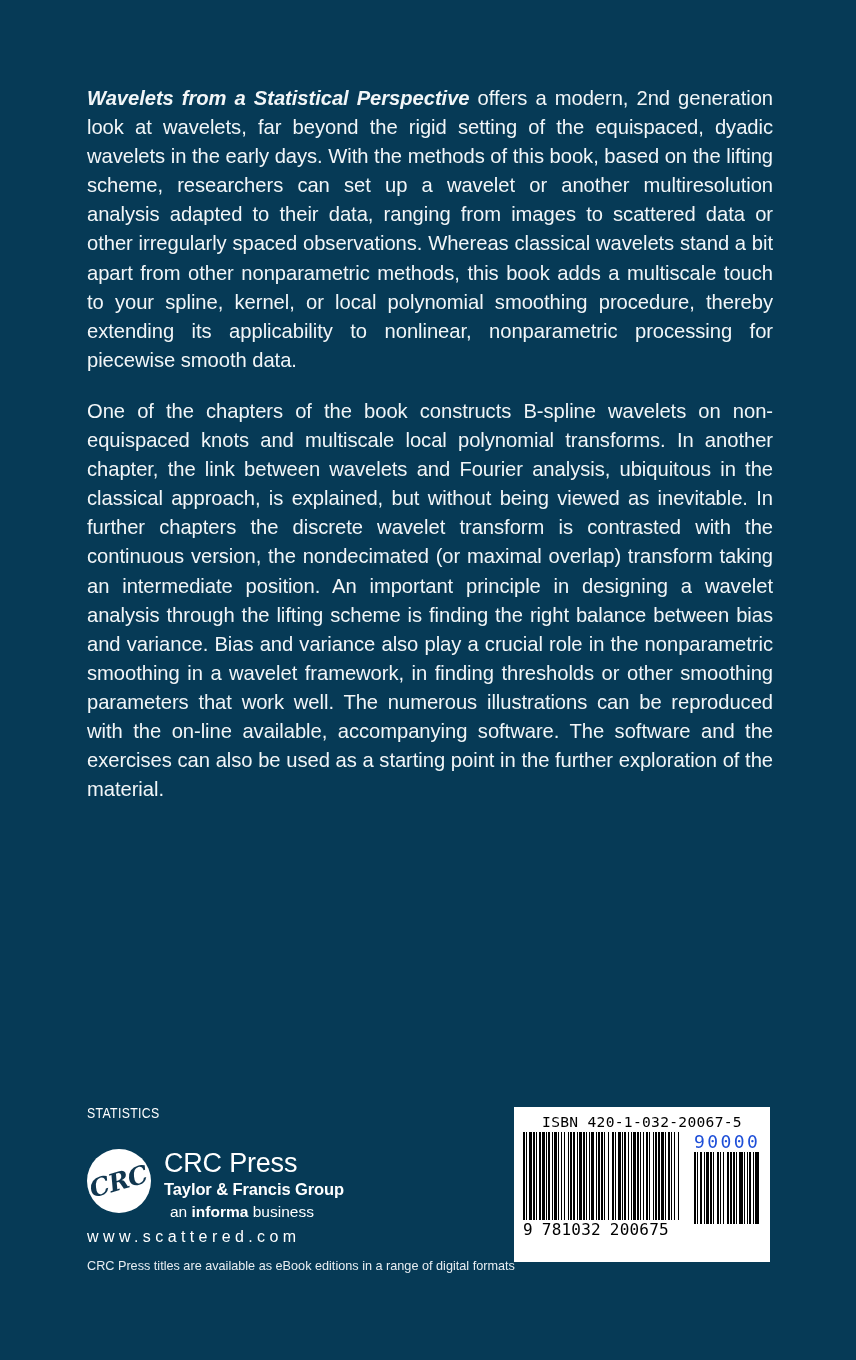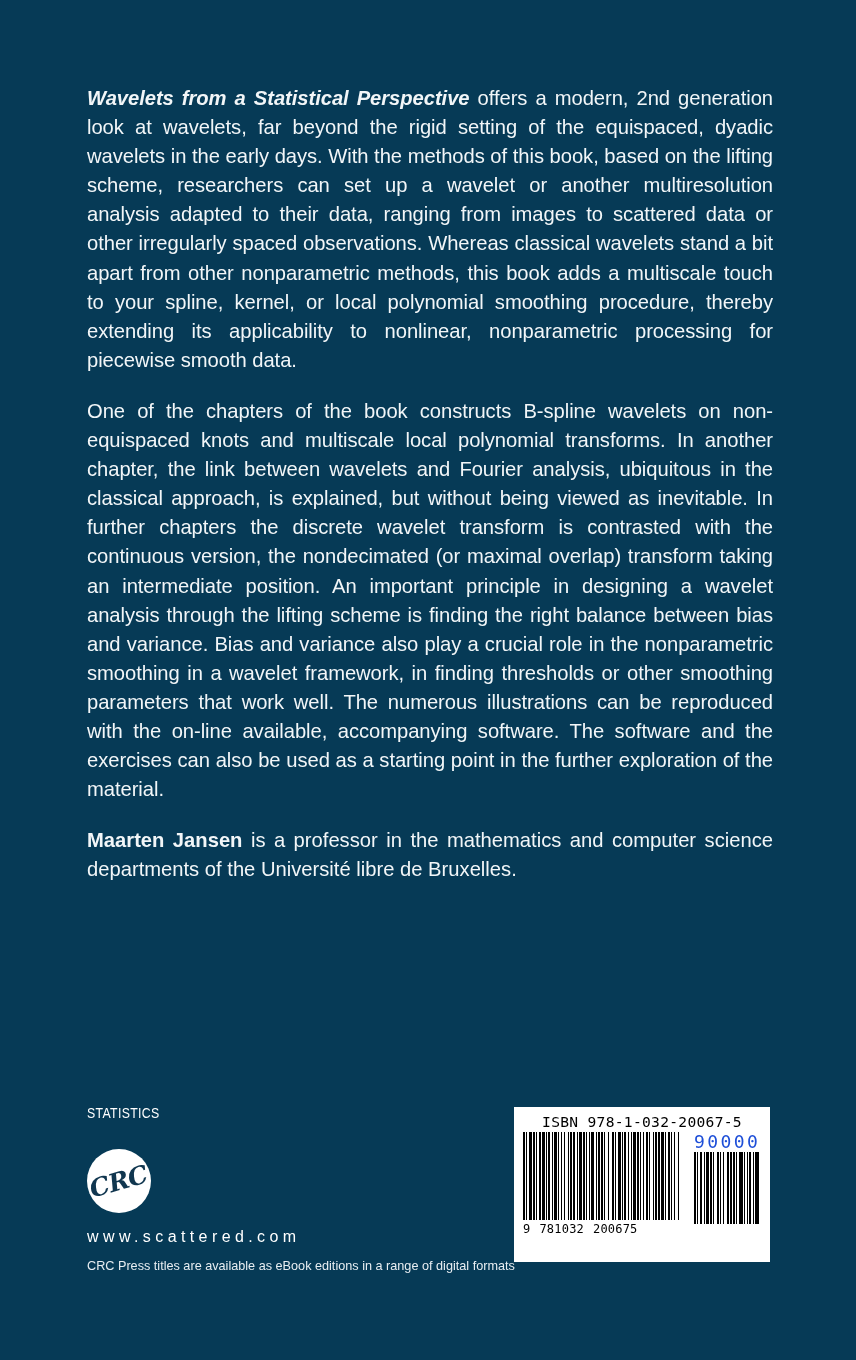--- a/index.html
+++ b/index.html
@@ -192,56 +192,60 @@
     height: 88px;
   }
   .bars.addon { height: 72px; margin-top: 1px; }
   .bars i {
     display: block;
     background: #000;
     height: 100%;
   }
   .ean-digits {
     font-family: "DejaVu Sans Mono", monospace;
-    font-size: 12px;
+    font-size: 16px;
     color: #000;
     line-height: 17px;
     margin-top: 1px;
     letter-spacing: 0.2px;
     white-space: nowrap;
   }
   .ean-digits .g1 { margin-right: 9px; }
   .ean-digits .g2 { margin-right: 9px; }
 </style>
 </head>
 <body>
 
 <div class="cover">
 
   <div class="blurb">
     <p class="para"><span class="title-em">Wavelets from a Statistical Perspective</span><span> offers a modern, 2nd generation look at wavelets, far beyond the rigid setting of the equispaced, dyadic wavelets in the early days. With the methods of this book, based on the lifting scheme, researchers can set up a wavelet or another multiresolution analysis adapted to their data, ranging from images to scattered data or other irregularly spaced observations. Whereas classical wavelets stand a bit apart from other nonparametric methods, this book adds a multiscale touch to your spline, kernel, or local polynomial smoothing procedure, thereby extending its applicability to nonlinear, nonparametric processing for piecewise smooth data.</span></p>
     <p class="para">One of the chapters of the book constructs B-spline wavelets on non-equispaced knots and multiscale local polynomial transforms.  In another chapter, the link between wavelets and Fourier analysis, ubiquitous in the classical approach, is explained, but without being viewed as inevitable. In further chapters the discrete wavelet transform is contrasted with the continuous version, the nondecimated (or maximal overlap) transform taking an intermediate position.  An important principle in designing a wavelet analysis through the lifting scheme is finding the right balance between bias and variance.  Bias and variance also play a crucial role in the nonparametric smoothing in a wavelet framework, in finding thresholds or other smoothing parameters that work well. The numerous illustrations can be reproduced with the on-line available, accompanying software. The software and the exercises can also be used as a starting point in the further exploration of the material.</p>
-    <p class="about-body"><span class="name">Maarten Jansen</span><span> is a professor in the mathematics and computer science departments of the Université libre de Bruxelles.</span></p>
   </div>
 
   <div class="subject">STATISTICS</div>
 
   <div class="logo-block">
     <div class="logo-row">
       <div class="crc-circle">
         <span>CRC</span>
       </div>
+      <div class="logo-text">
+        <div class="crc-press">CRC Press</div>
+        <div class="tf-group">Taylor &amp; Francis Group</div>
+        <div class="informa"><span>an </span><b>informa</b><span> business</span></div>
+      </div>
     </div>
   </div>
 
   <div class="routledge">www.scattered.com</div>
   <div class="ebook-note">CRC Press titles are available as eBook editions in a range of digital formats</div>
 
   <div class="barcode-box">
-    <div class="isbn-line">ISBN 978-1-032-20067-5</div>
+    <div class="isbn-line">ISBN 420-1-032-20067-5</div>
     <div class="bc-main-wrap">
       <div class="bc-left">
         <div class="bars" id="bars-main">
             <i style="width:2.12px"></i>
             <i style="width:1.06px;background:transparent"></i>
             <i style="width:1.06px"></i>
             <i style="width:2.12px;background:transparent"></i>
             <i style="width:3.18px"></i>
             <i style="width:1.06px;background:transparent"></i>
             <i style="width:2.12px"></i>

